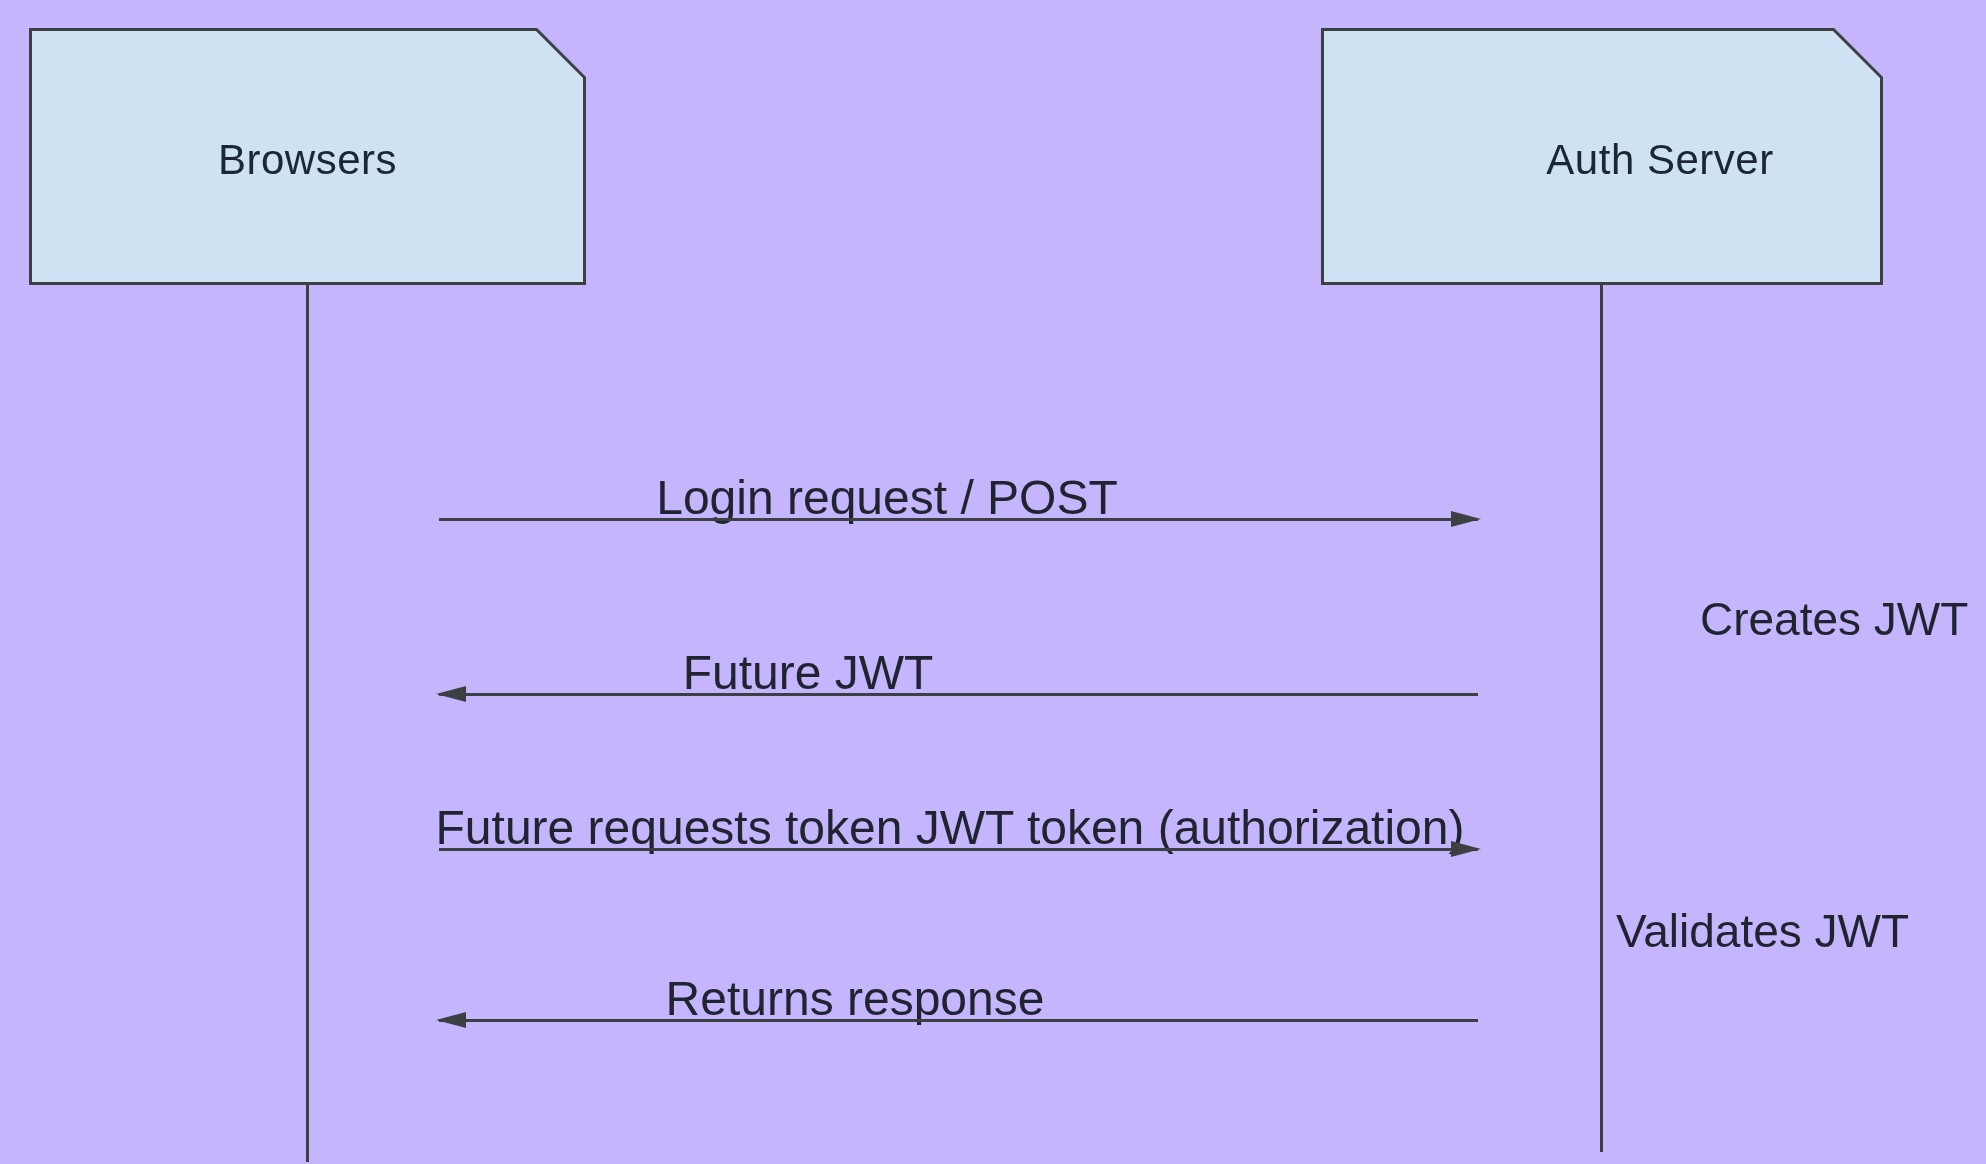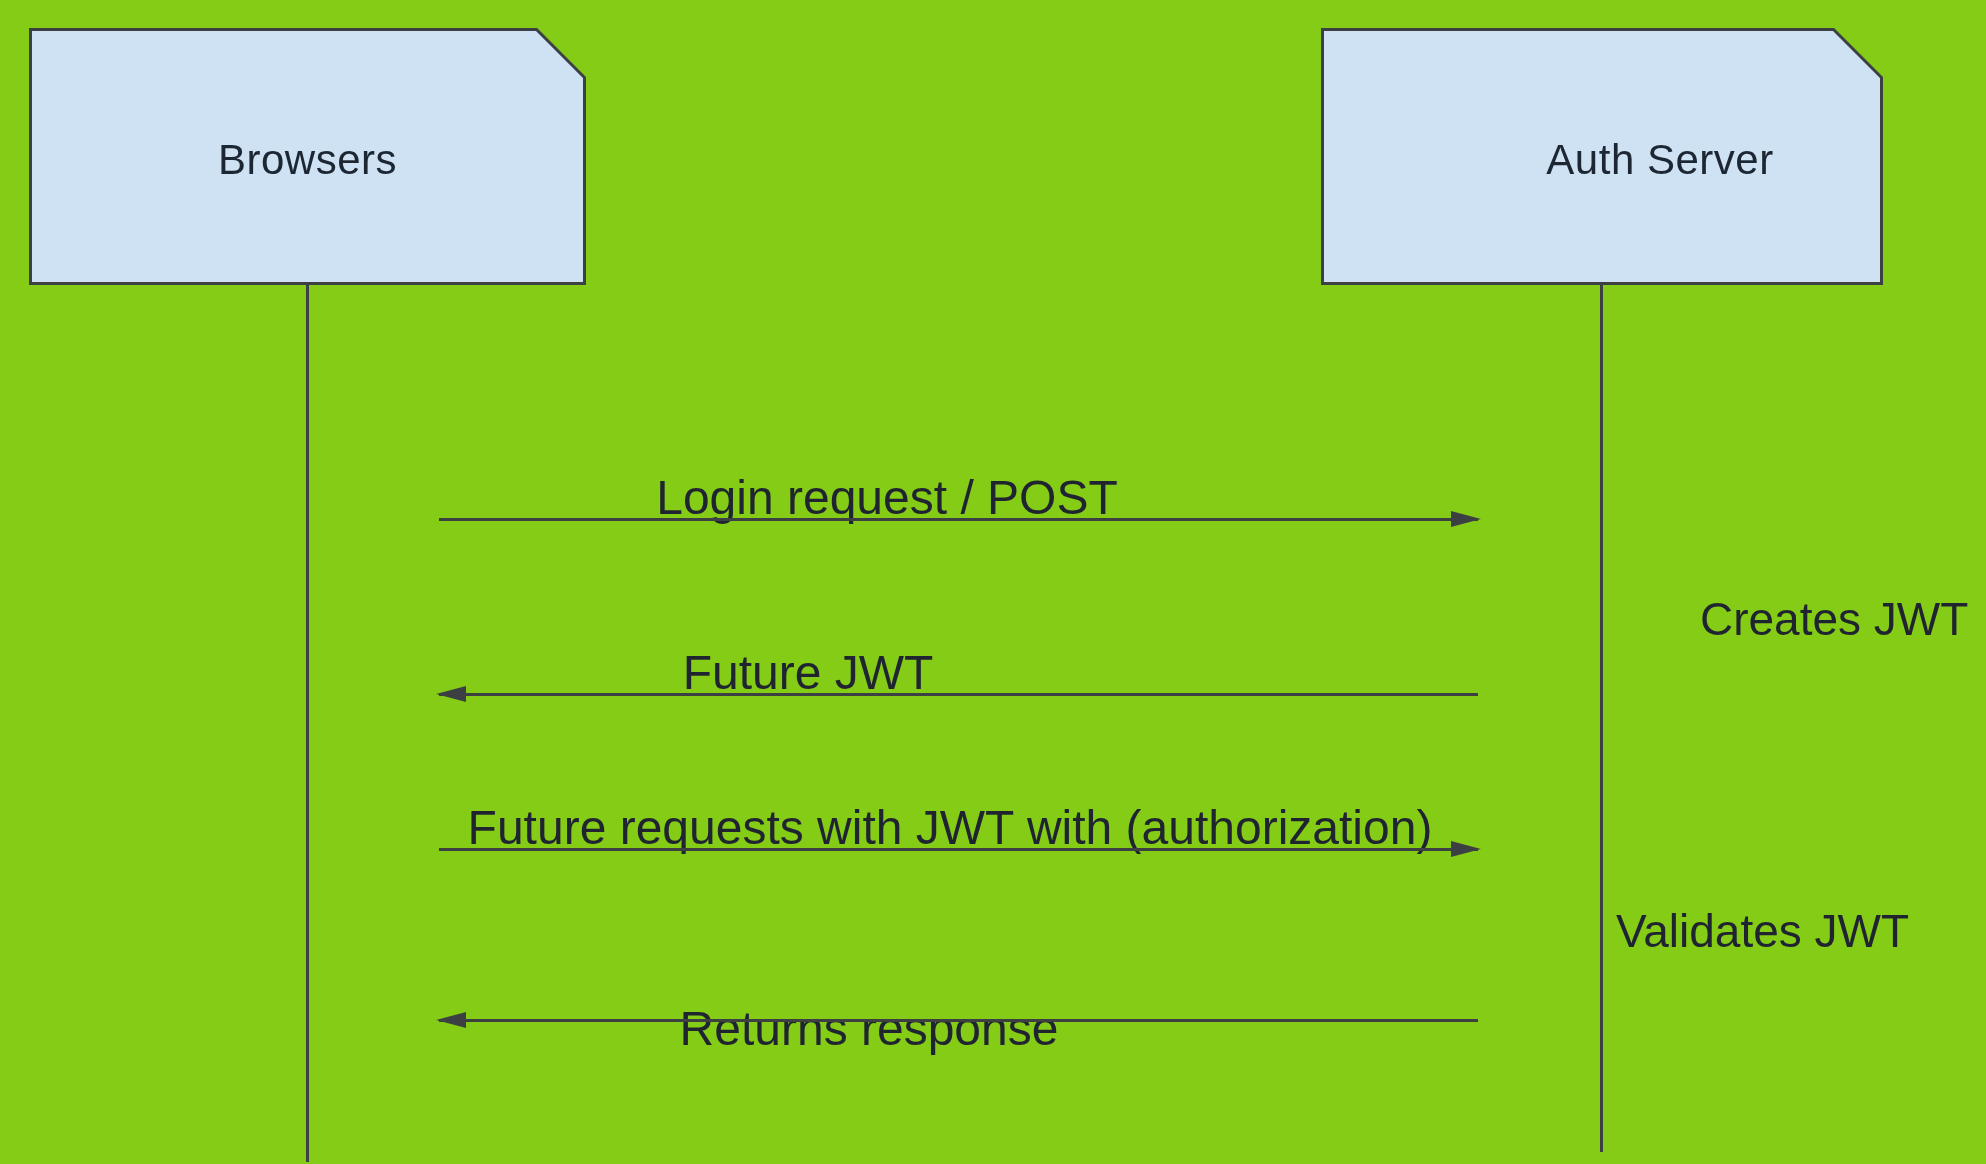--- a/index.html
+++ b/index.html
@@ -5,21 +5,21 @@
   html, body {
     margin: 0;
     padding: 0;
     background: #ffffff;
     font-family: "Liberation Sans", "DejaVu Sans", sans-serif;
   }
   .canvas {
     position: relative;
     width: 1986px;
     height: 1164px;
-    background: #84cc16;
+    background: #c4b5fd;
     overflow: hidden;
     color: #1d2630;
   }
 
   
   .actor {
     position: absolute;
     top: 28px;
     height: 257px;
   }
@@ -80,21 +80,21 @@
   .msg .arrowhead.to-right { right: -1px; border-left: 30px solid #3c4043; }
   .msg .arrowhead.to-left  { left: -1px;  border-right: 30px solid #3c4043; }
 
   .m1 { top: 470px; }
   .m1 .msg-label { left: 450px; }
   .m2 { top: 645px; }
   .m2 .msg-label { left: 371px; }
   .m3 { top: 800px; }
   .m3 .msg-label { left: 513px; }
   .m4 { top: 971px; }
-  .m4 .msg-label { left: 432px; margin-top: 30px; }
+  .m4 .msg-label { left: 418px; }
 
   
   .note {
     position: absolute;
     white-space: nowrap;
     font-size: 46px;
     color: #1f2430;
   }
   .note.n1 { left: 1700px; top: 592px; }
   .note.n2 { left: 1616px; top: 904px; }
@@ -127,21 +127,21 @@
     <div class="arrowhead to-right"></div>
   </div>
 
   <div class="msg m2">
     <div class="msg-label">Future JWT</div>
     <div class="msg-line"></div>
     <div class="arrowhead to-left"></div>
   </div>
 
   <div class="msg m3">
-    <div class="msg-label">Future requests with JWT with (authorization)</div>
+    <div class="msg-label">Future requests token JWT token (authorization)</div>
     <div class="msg-line"></div>
     <div class="arrowhead to-right"></div>
   </div>
 
   <div class="msg m4">
     <div class="msg-label">Returns response</div>
     <div class="msg-line"></div>
     <div class="arrowhead to-left"></div>
   </div>
 

